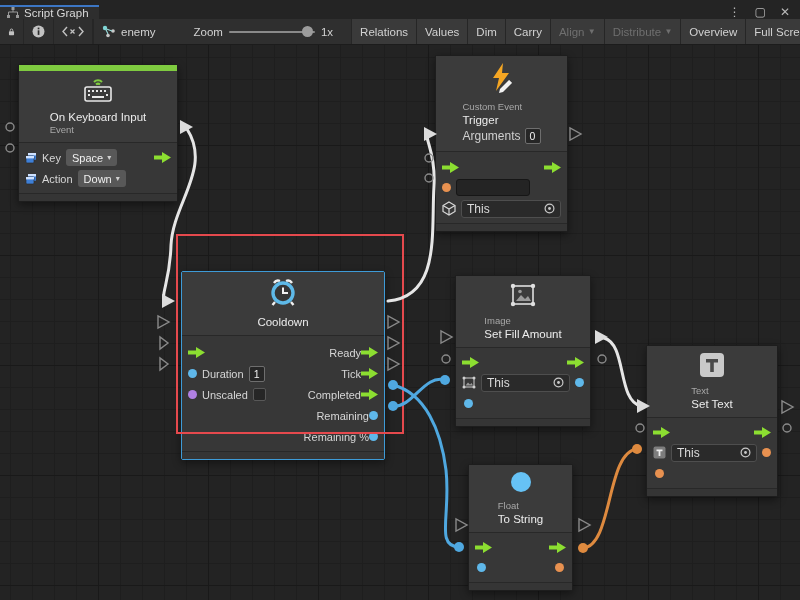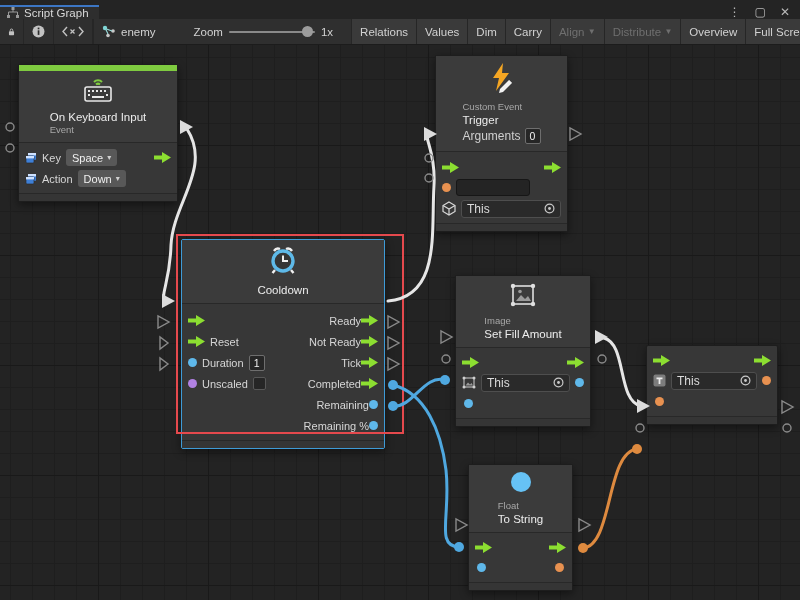--- a/index.html
+++ b/index.html
@@ -67,21 +67,21 @@
   .valbox { width:16px; height:16px; background:#262626; border:1px solid #6e6e6e;
             border-radius:2px; color:#f0f0f0; font-size:10.5px; display:flex;
             align-items:center; justify-content:center; }
   .checkbox { width:13px; height:13px; background:#262626; border:1px solid #585858;
               border-radius:2px; }
   .strfield { height:17px; background:#242424; border:1px solid #161616;
               border-radius:3px; color:#e0e0e0; font-size:11px; padding:0 4px; width:74px; }
   .greenstrip { height:6px; background:#7fcb40; }
 
   
-  #node-cooldown { border-color:#3e9bd7; }
+  #node-cooldown { border-color:#3e9bd7;margin-top:32px; }
   .redrect { position:absolute; left:176px; top:234px; width:228px; height:200px;
              border:2px solid #e5494d; z-index:4; }
 
   
   #wire-layer { position:absolute; left:0; top:0; width:800px; height:600px;
                 z-index:5; pointer-events:none; }
   .wire { fill:none; stroke-width:3; stroke-linecap:round; }
   .wire-white{ stroke:#e6e6e6; } .wire-blue{ stroke:#4fa8e0; } .wire-orange{ stroke:#de8a3f; }
   .dotep-blue{ fill:#4fa8e0; } .dotep-orange{ fill:#de8a3f; }
   .conn-tri-open { fill:none; stroke:#8a8a8a; stroke-width:1.4; }
@@ -293,32 +293,20 @@
           <path d="M0 3.5 h8 V0 l9 5.5 -9 5.5 V7.5 H0 z" fill="#8cde31"></path>
           </svg>
         <div class="rside">
           <span>Ready</span>
           <svg class="arrow" width="17" height="11" viewBox="0 0 17 11">
             <path d="M0 3.5 h8 V0 l9 5.5 -9 5.5 V7.5 H0 z" fill="#8cde31"></path>
             </svg>
         </div>
       </div>
       <div class="prow">
-        <svg class="arrow" width="17" height="11" viewBox="0 0 17 11">
-          <path d="M0 3.5 h8 V0 l9 5.5 -9 5.5 V7.5 H0 z" fill="#8cde31"></path>
-          </svg>
-        <span>Reset</span>
-        <div class="rside">
-          <span>Not Ready</span>
-          <svg class="arrow" width="17" height="11" viewBox="0 0 17 11">
-            <path d="M0 3.5 h8 V0 l9 5.5 -9 5.5 V7.5 H0 z" fill="#8cde31"></path>
-            </svg>
-        </div>
-      </div>
-      <div class="prow">
         <span class="dot blue"></span>
         <span>Duration</span>
         <div class="valbox">1</div>
         <div class="rside">
           <span>Tick</span>
           <svg class="arrow" width="17" height="11" viewBox="0 0 17 11">
             <path d="M0 3.5 h8 V0 l9 5.5 -9 5.5 V7.5 H0 z" fill="#8cde31"></path>
             </svg>
         </div>
       </div>
@@ -394,20 +382,30 @@
         <span class="dot blue"></span>
       </div>
       <div class="prow">
         <span class="dot blue" style="margin-left:2px"></span>
       </div>
     </div>
     <div class="nfoot"></div>
   </div>
 
   <div class="node" id="node-text" style="left:646px;top:345px;width:132px">
+    <div class="nhead">
+      <svg width="26" height="26" viewBox="0 0 26 26">
+        <rect x="1" y="1" width="24" height="24" rx="4" fill="#c9c9c9"></rect>
+        <path d="M7 7 h12 v3.4 h-4.2 V20 h-3.6 V10.4 H7 z" fill="#4a4a4a"></path>
+      </svg>
+      <div>
+        <div class="nsub">Text</div>
+        <div class="ntitle">Set Text</div>
+      </div>
+    </div>
     <div class="nbody" style="padding-top:5px">
       <div class="prow" style="height:19px">
         <svg class="arrow" width="17" height="11" viewBox="0 0 17 11">
           <path d="M0 3.5 h8 V0 l9 5.5 -9 5.5 V7.5 H0 z" fill="#8cde31"></path>
           </svg>
         <svg class="arrow" style="margin-left:auto" width="17" height="11" viewBox="0 0 17 11">
           <path d="M0 3.5 h8 V0 l9 5.5 -9 5.5 V7.5 H0 z" fill="#8cde31"></path>
           </svg>
       </div>
       <div class="prow">

